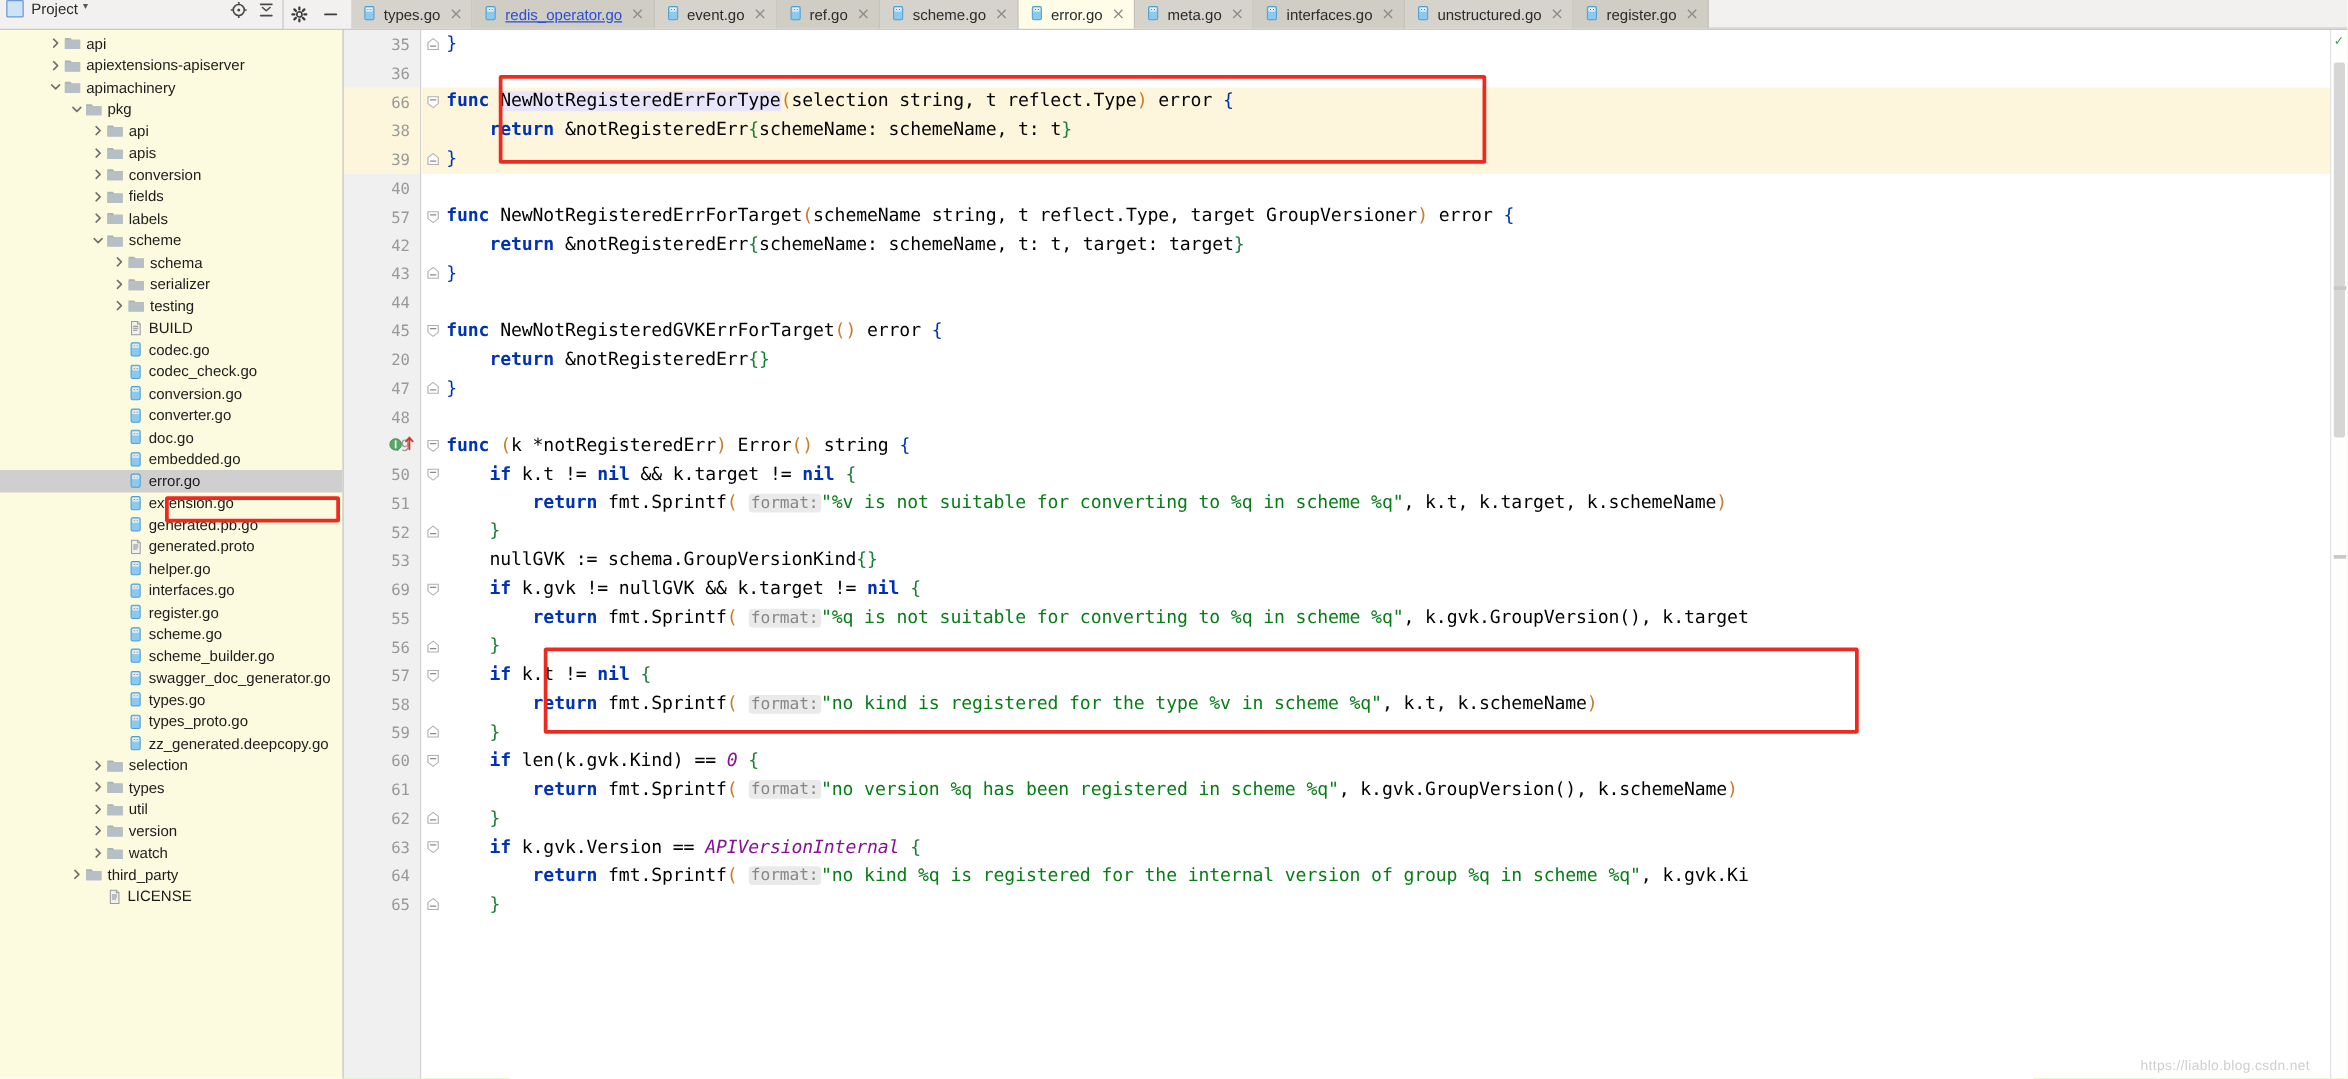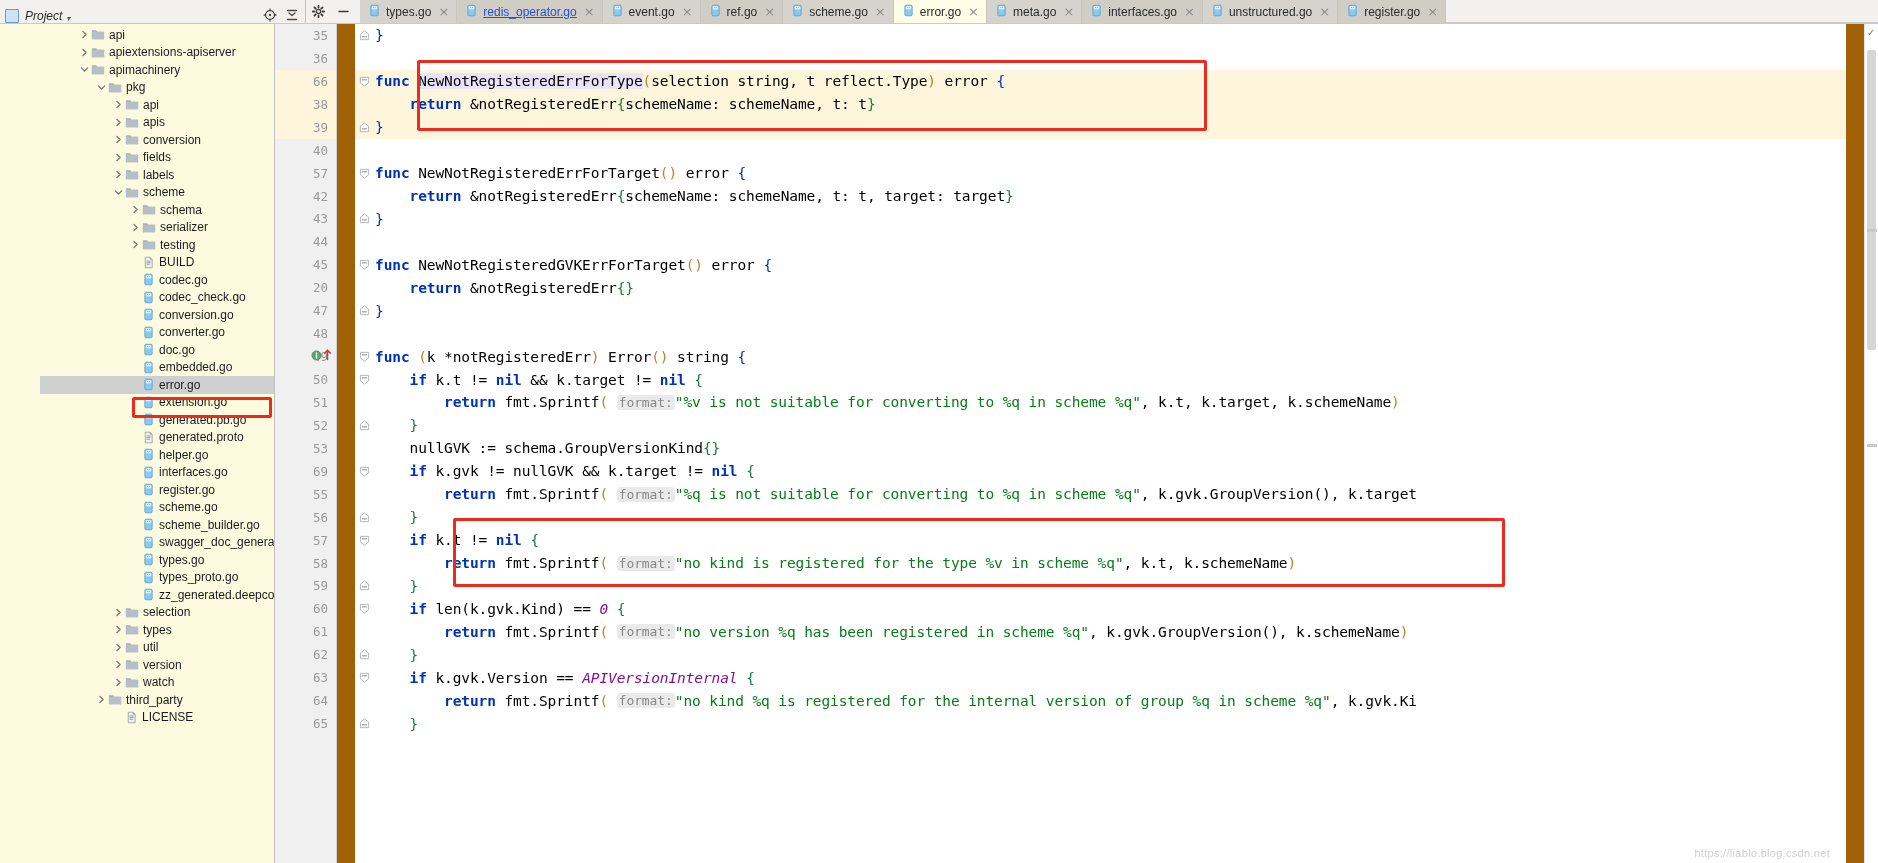--- a/index.html
+++ b/index.html
@@ -22,29 +22,28 @@
   .top-strip {
     height: 24px;
     display: flex;
     align-items: stretch;
     background: #f2f1ef;
     flex: 0 0 24px;
   }
 
   
   .proj-header {
-    width: 306px;
+    width: 227px;
     background: #f2f1ef;
     border-right: 1px solid #c0c0c0;
     border-bottom: 1px solid #c9c9c9;
     display: flex;
-    align-items: flex-end;
+    align-items: flex-start;
     padding: 0 5px;
     gap: 6px;
-    font-style: italic;
   }
   .proj-tool-icon {
     width: 14px; height: 14px;
     border: 1px solid #6b9ad6;
     background: #cfe3f7;
     border-radius: 1px;
     flex: 0 0 auto;
   }
   .proj-title {
     font-size: 12px;
@@ -115,21 +114,20 @@
 
   
   .tree-panel {
     width: 275px;
     flex: 0 0 275px;
     background: #fdfbdf;
     border-right: 1px solid #c0c0c0;
     overflow: hidden;
     position: relative;
     padding-top: 2px;
-    padding-left: 40px;
   }
   .trow {
     height: 17.5px;
     display: flex;
     align-items: center;
     font-size: 12px;
     color: #1c1c1c;
     white-space: nowrap;
     padding-left: 4px;
   }
@@ -148,24 +146,23 @@
     position: absolute;
     border: 3px solid #ee2a1f;
     border-radius: 2px;
     pointer-events: none;
   }
 
   
   .editor {
     flex: 1 1 auto;
     position: relative;
-    background: #a16207;
+    background: #bef264;
     overflow: hidden;
     display: flex;
-    gap: 18px;
   }
   .gutter {
     width: 62px;
     flex: 0 0 62px;
     background: #f0f0f0;
     border-right: 1px solid #d2d2d2;
     position: relative;
   }
   .gline {
     height: 22.95px;
@@ -1161,21 +1158,21 @@
                 </svg></span><span class="kw">func </span><span class="fnh">NewNotRegisteredErrForType</span><span class="par">(</span><span class="pln">selection string, t reflect.Type</span><span class="par">)</span><span class="pln"> error </span><span class="brc">{</span></div>
             <div class="cline hl"><span class="pln">    </span><span class="kw">return</span><span class="pln"> &amp;notRegisteredErr</span><span class="brg">{</span><span class="pln">schemeName: schemeName, t: t</span><span class="brg">}</span></div>
             <div class="cline hl"><span class="fold"><svg width="11" height="11" viewBox="0 0 12 12">
                   <path d="M1.5 4.5l4.5-3.5 4.5 3.5v6h-9z" fill="#fff" stroke="#b0b0b0" stroke-width="1"></path>
                   <path d="M3.3 7.5h5.4" stroke="#8a8a8a" stroke-width="1.1"></path>
                 </svg></span><span class="brc">}</span></div>
             <div class="cline"></div>
             <div class="cline"><span class="fold"><svg width="11" height="11" viewBox="0 0 12 12">
                   <path d="M1.5 1.5h9v6l-4.5 3.5L1.5 7.5z" fill="#fff" stroke="#b0b0b0" stroke-width="1"></path>
                   <path d="M3.3 4.2h5.4" stroke="#8a8a8a" stroke-width="1.1"></path>
-                </svg></span><span class="kw">func </span><span class="fn">NewNotRegisteredErrForTarget</span><span class="par">(</span><span class="par">)</span><span class="pln"> error </span><span class="brc">{</span></div>
+                </svg></span><span class="kw">func </span><span class="fn">NewNotRegisteredErrForTarget</span><span class="par">(</span><span class="pln">schemeName string, t reflect.Type, target GroupVersioner</span><span class="par">)</span><span class="pln"> error </span><span class="brc">{</span></div>
             <div class="cline"><span class="pln">    </span><span class="kw">return</span><span class="pln"> &amp;notRegisteredErr</span><span class="brg">{</span><span class="pln">schemeName: schemeName, t: t, target: target</span><span class="brg">}</span></div>
             <div class="cline"><span class="fold"><svg width="11" height="11" viewBox="0 0 12 12">
                   <path d="M1.5 4.5l4.5-3.5 4.5 3.5v6h-9z" fill="#fff" stroke="#b0b0b0" stroke-width="1"></path>
                   <path d="M3.3 7.5h5.4" stroke="#8a8a8a" stroke-width="1.1"></path>
                 </svg></span><span class="brc">}</span></div>
             <div class="cline"></div>
             <div class="cline"><span class="fold"><svg width="11" height="11" viewBox="0 0 12 12">
                   <path d="M1.5 1.5h9v6l-4.5 3.5L1.5 7.5z" fill="#fff" stroke="#b0b0b0" stroke-width="1"></path>
                   <path d="M3.3 4.2h5.4" stroke="#8a8a8a" stroke-width="1.1"></path>
                 </svg></span><span class="kw">func </span><span class="fn">NewNotRegisteredGVKErrForTarget</span><span class="par">(</span><span class="par">)</span><span class="pln"> error </span><span class="brc">{</span></div>

